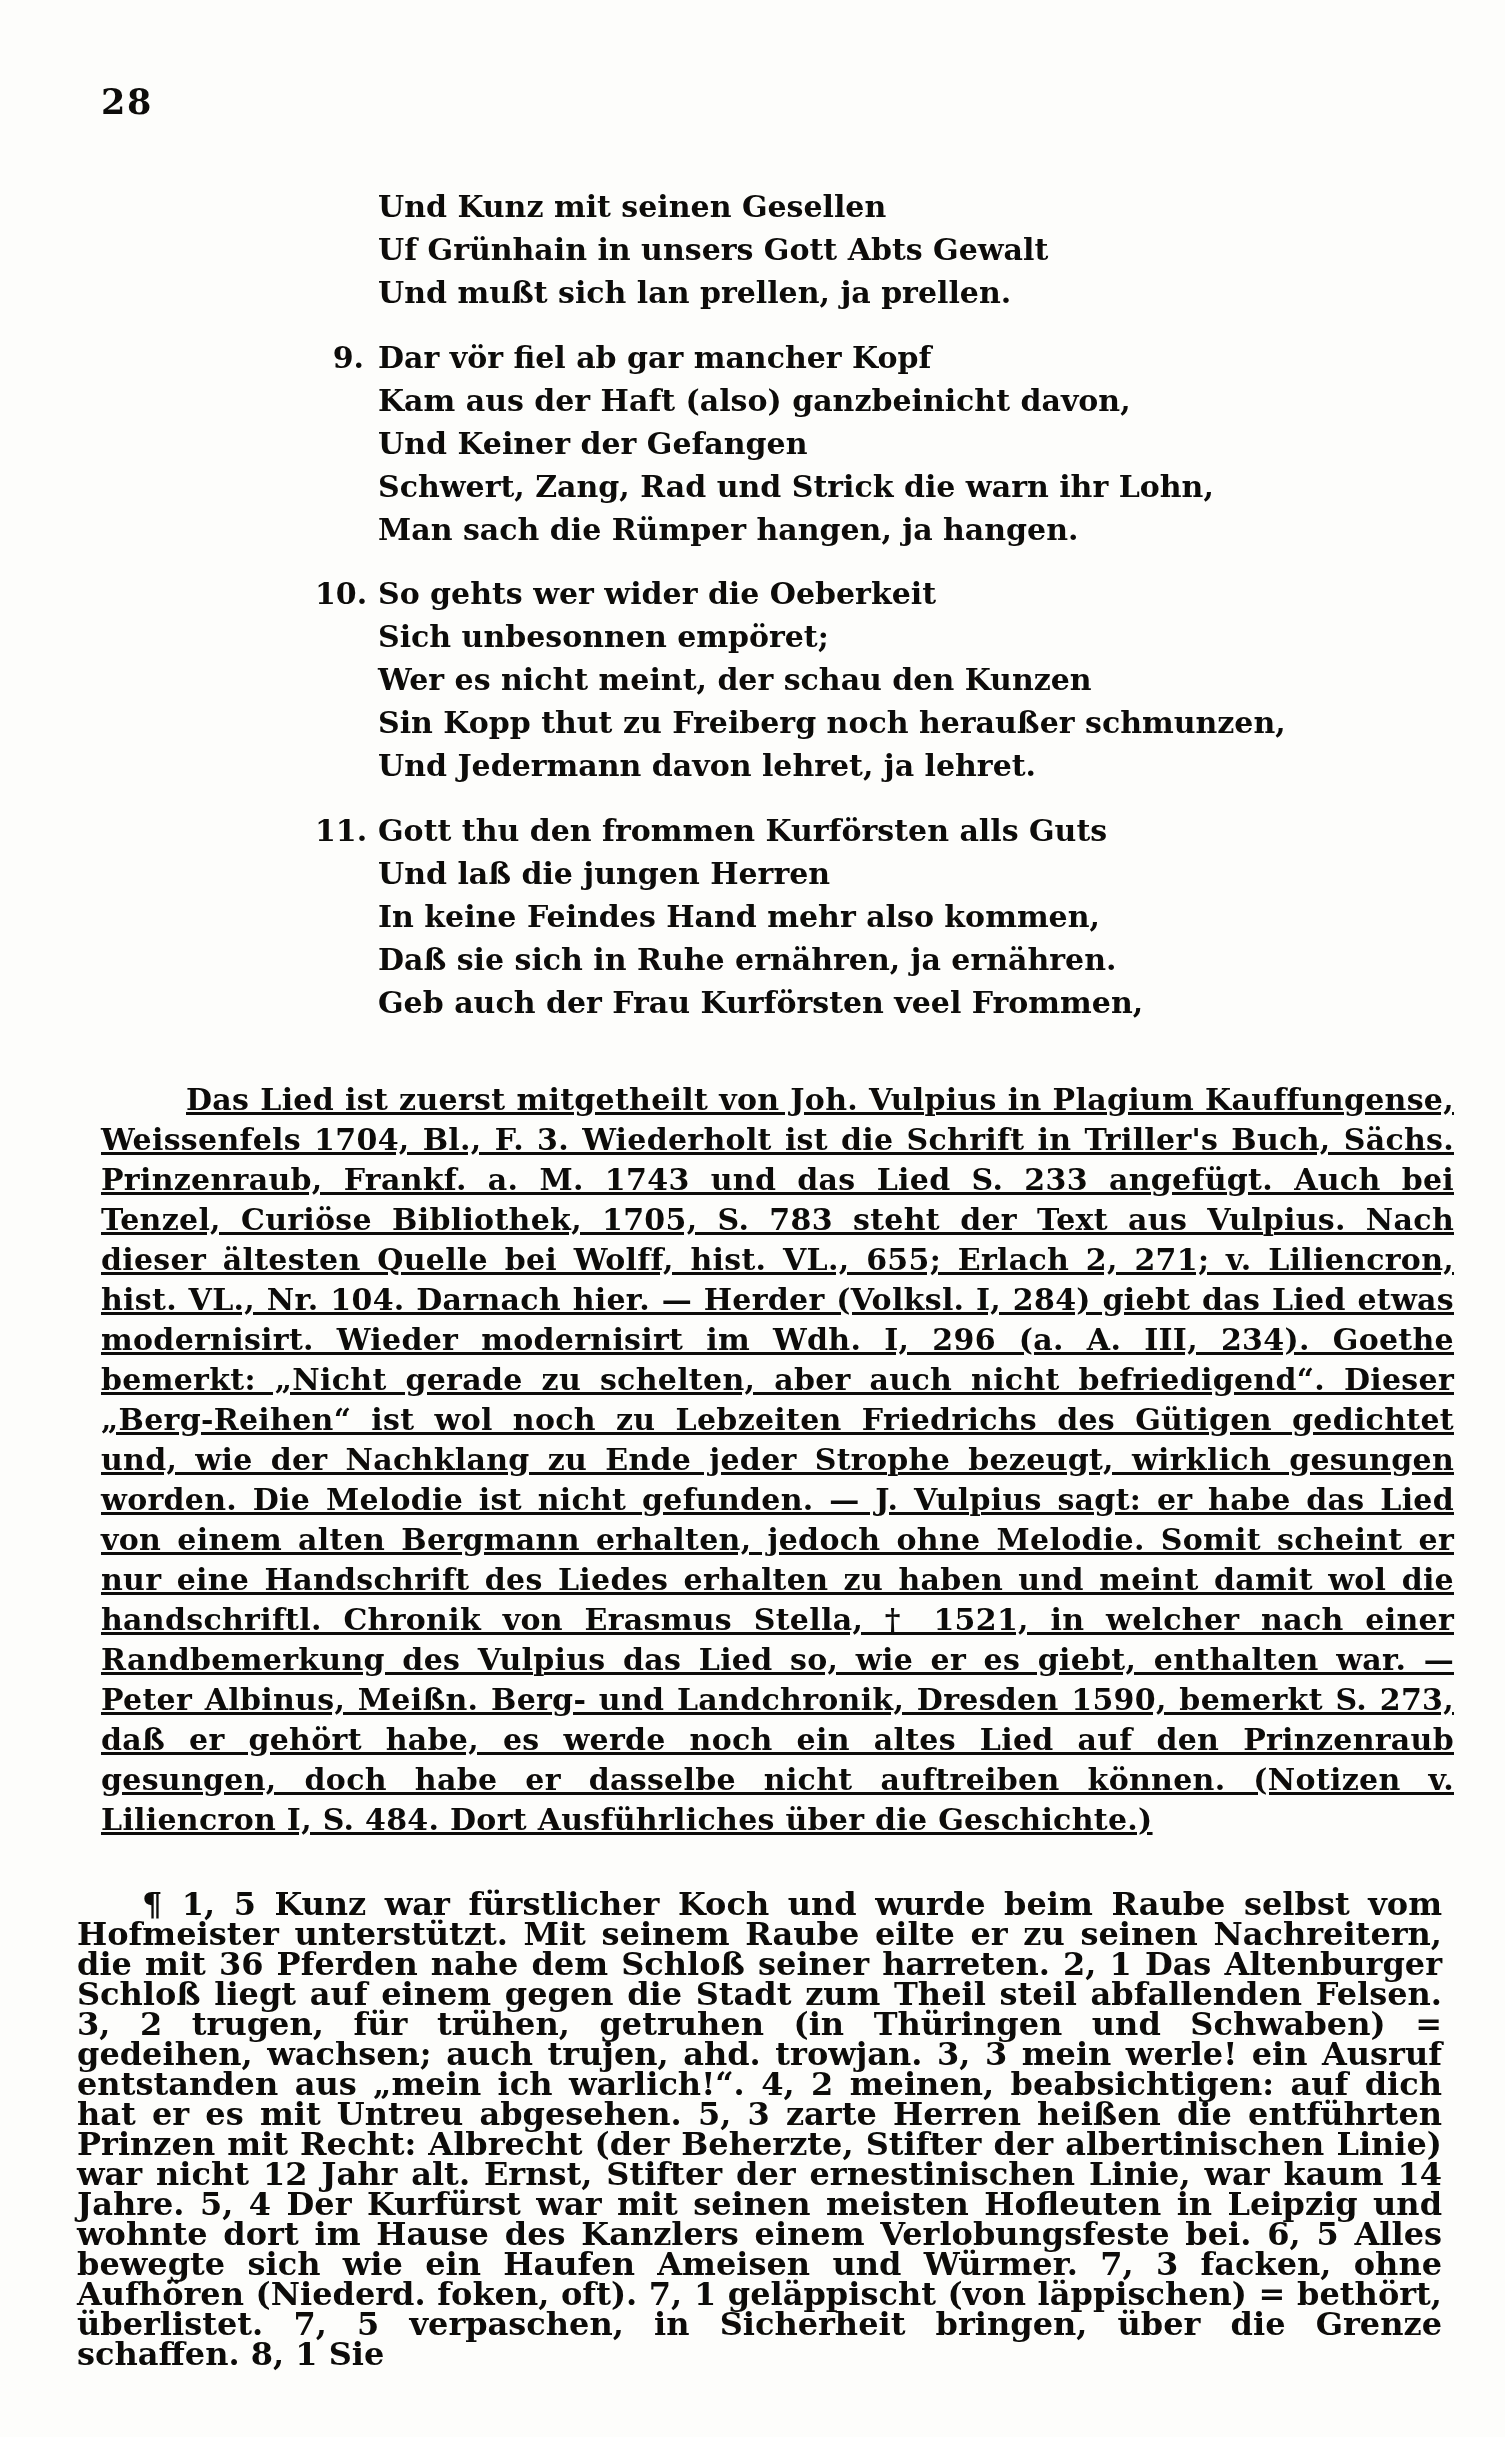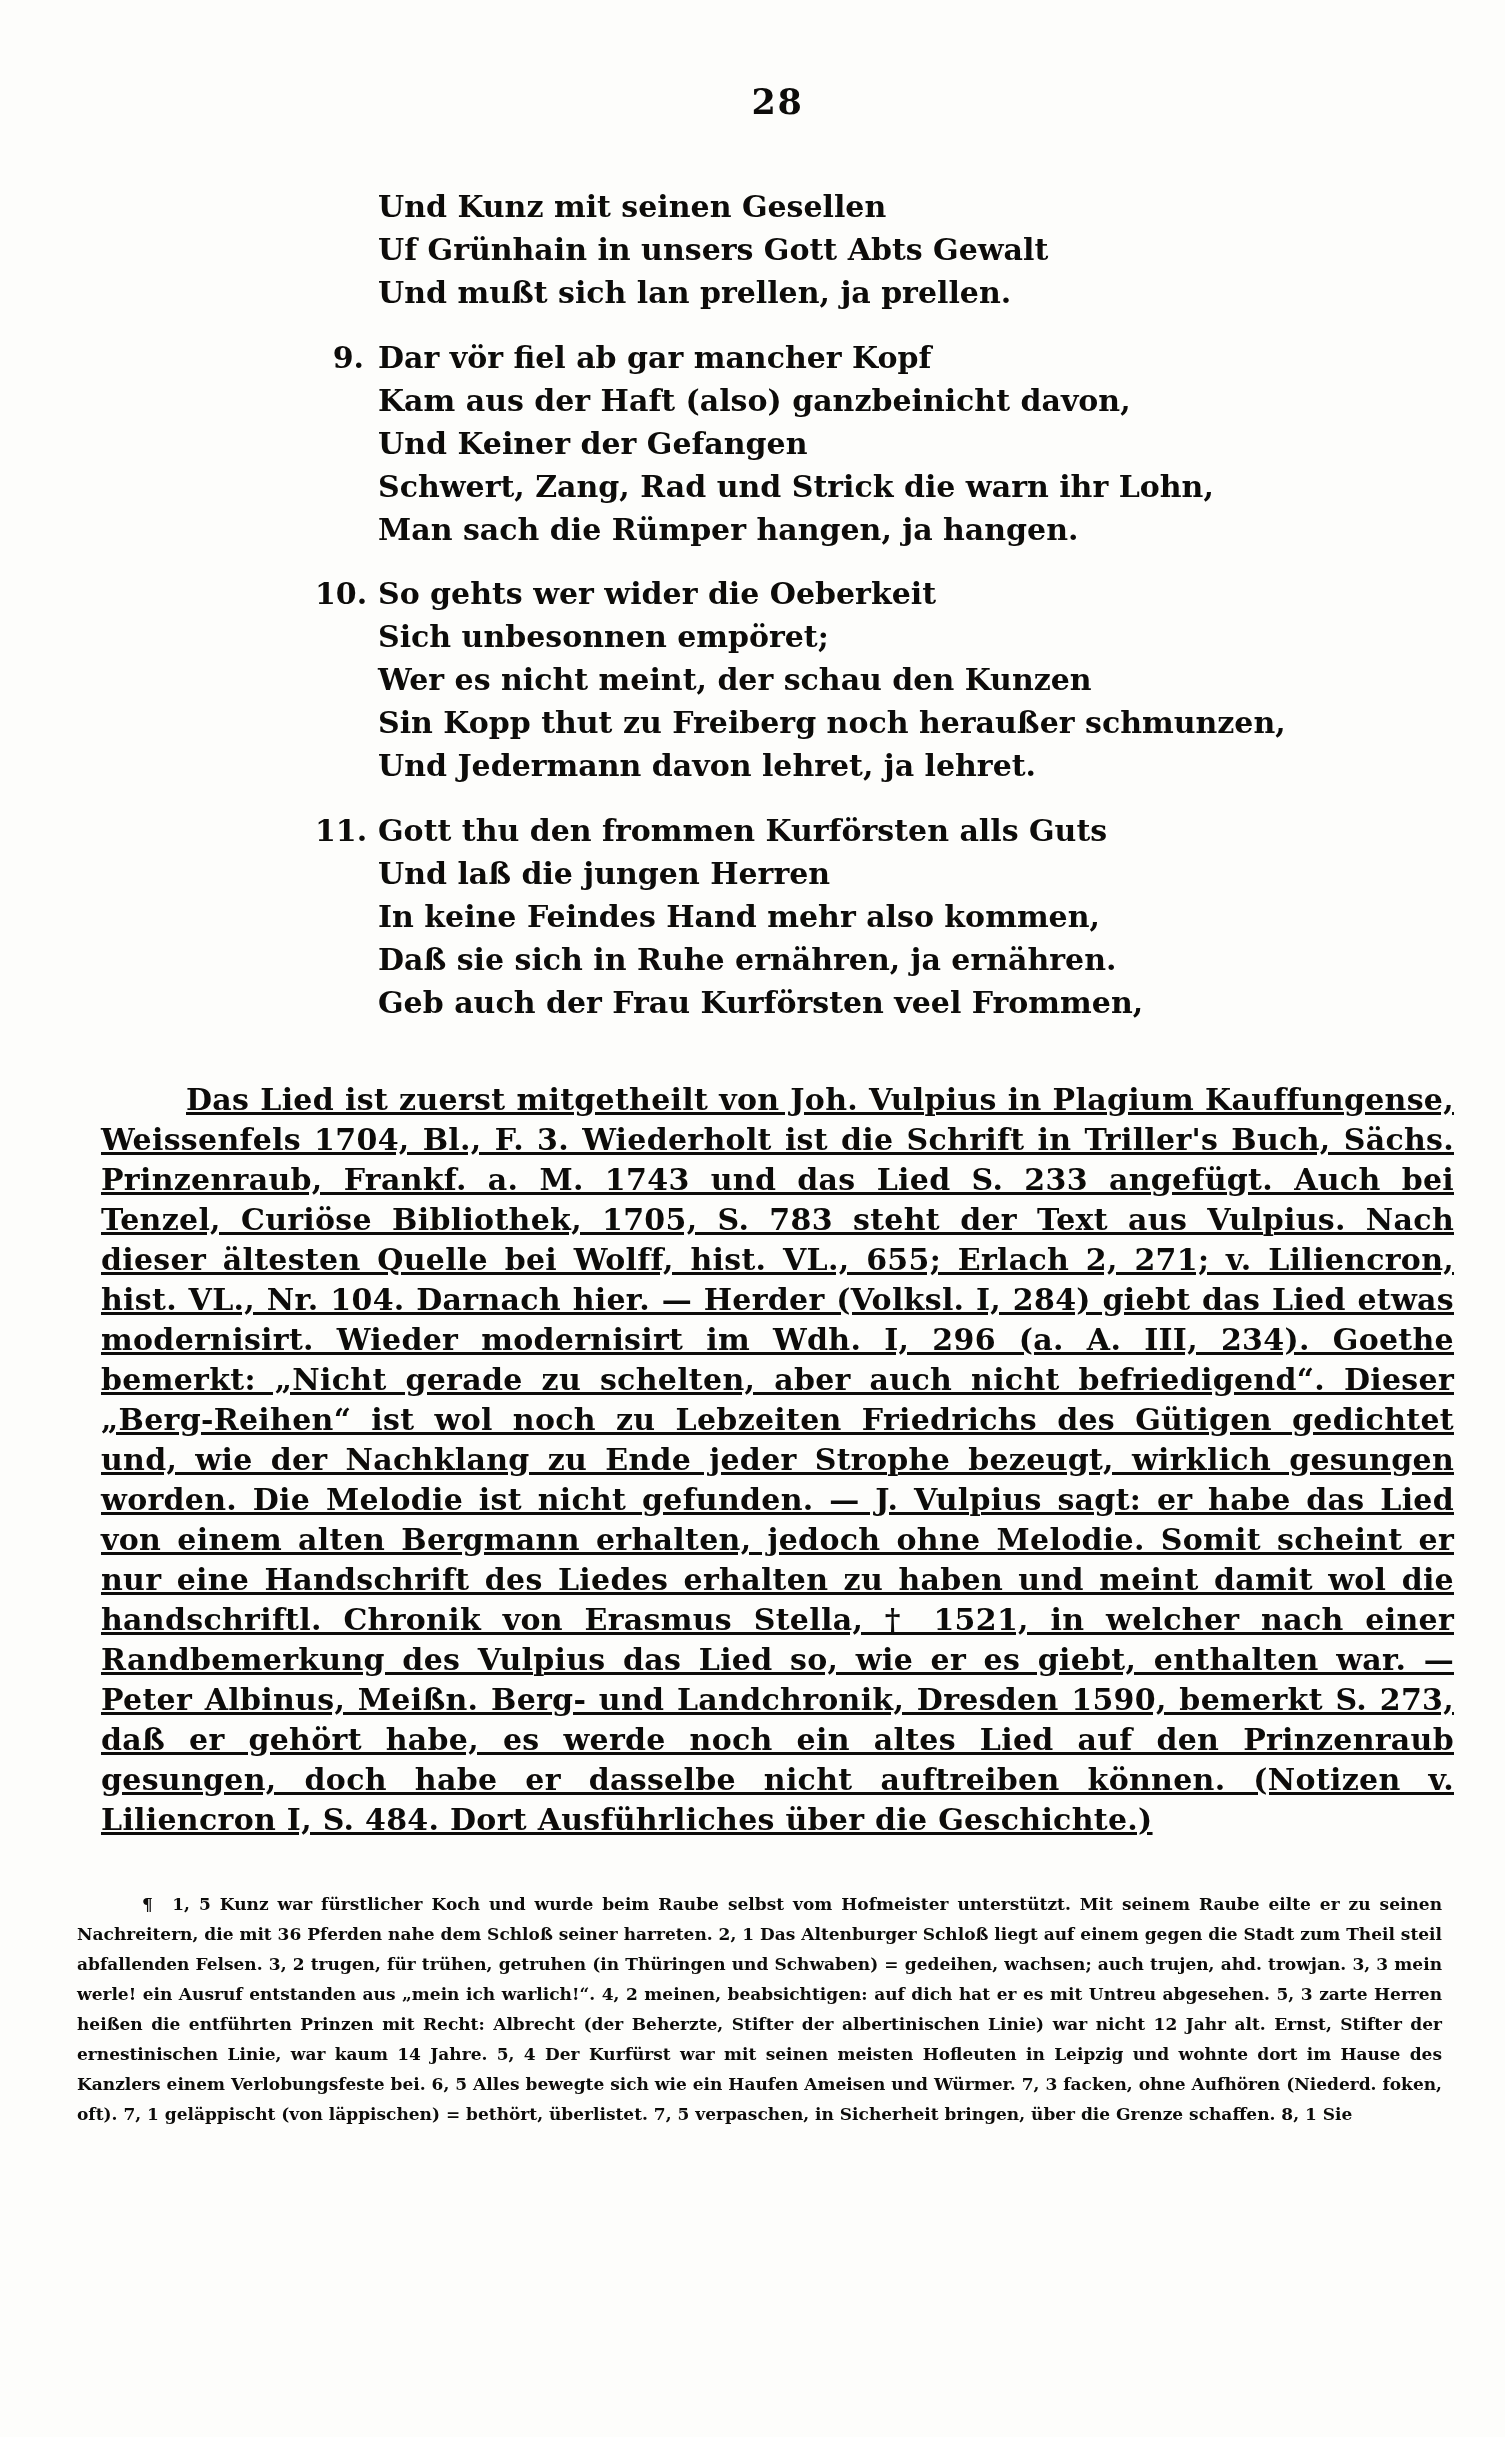--- a/index.html
+++ b/index.html
@@ -17,21 +17,20 @@
     background: #fcfcfa;
   }
   .page {
     box-sizing: border-box;
     width: 1506px;
     height: 2438px;
     padding: 81px 52px 0 101px;
     background: #fdfdfb;
   }
   .page-number {
-    text-align: center;
     font-size: 35px;
     letter-spacing: 1.6px;
     margin: 0 0 63px 0;
   }
   .stanzas {
     margin-left: 277px;
   }
   .stanza {
     font-size: 30px;
     line-height: 43px;
@@ -51,21 +50,21 @@
     margin: 56px 0 0 0;
     font-size: 30px;
     line-height: 40px;
     text-align: justify;
     text-indent: 85px;
     letter-spacing: 0.3px;
     text-decoration: underline;
   }
   .footnotes {
     margin: 49px 12px 0 -24px;
-    font-size: 17px;
+    font-size: 32px;
     line-height: 30px;
     text-align: justify;
     text-indent: 65px;
   }
   .pilcrow { margin-right: 19.4px; }
 </style>
 </head>
 <body>
 
 <div class="page">

